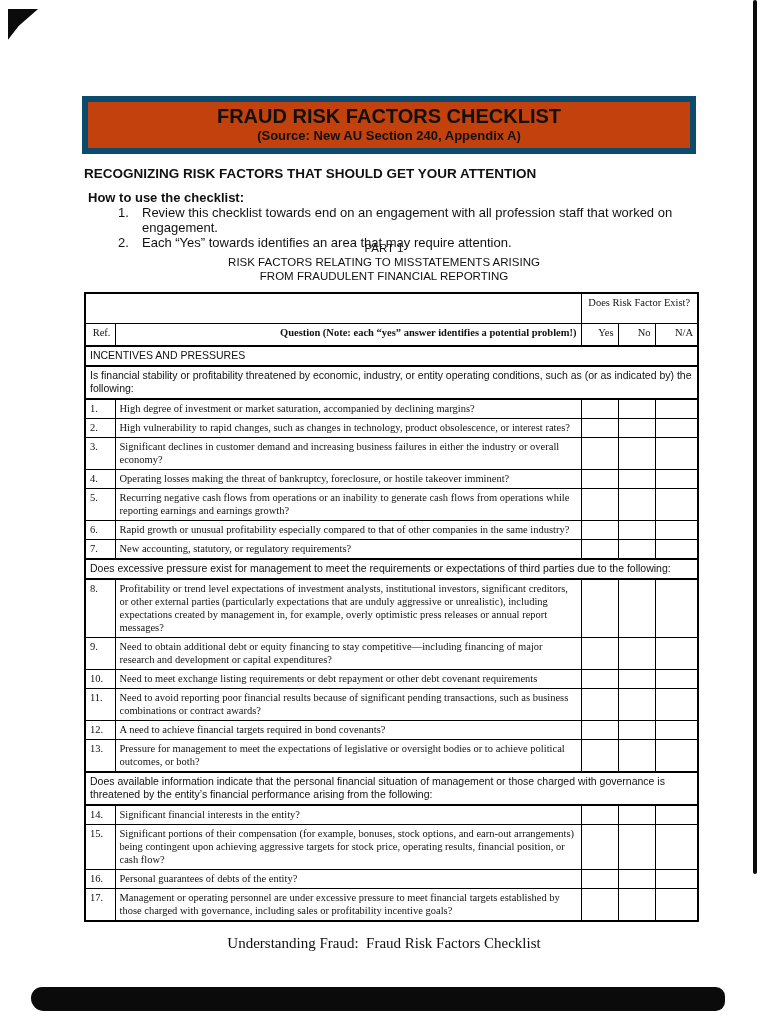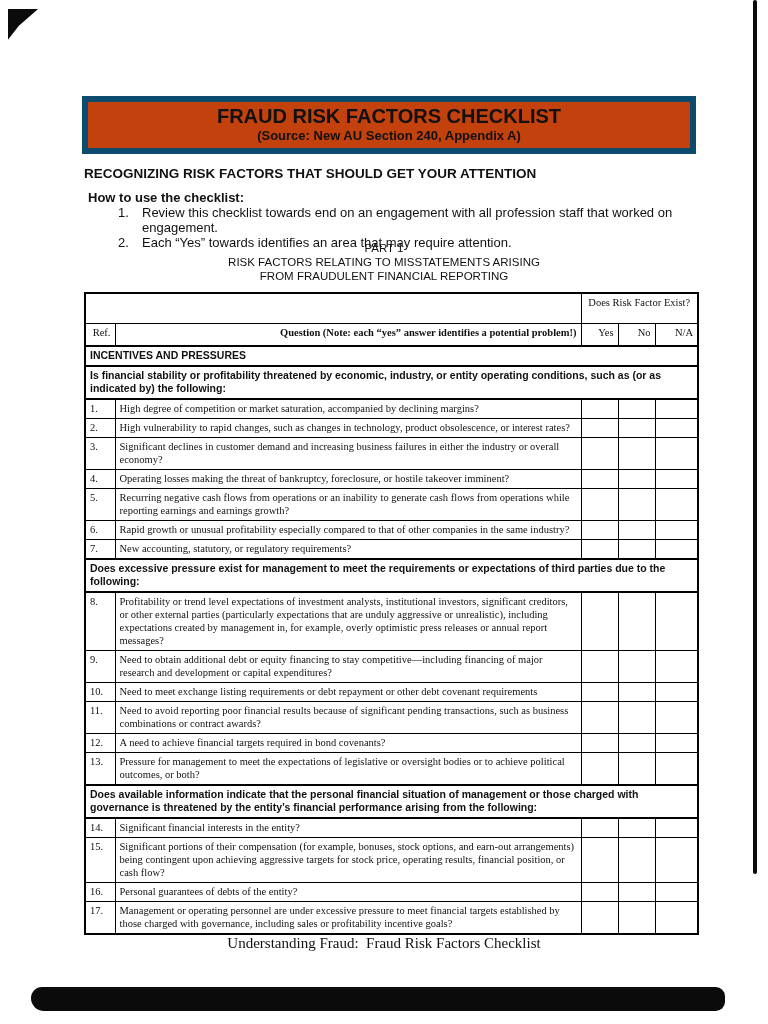--- a/index.html
+++ b/index.html
@@ -75,21 +75,21 @@
   .hdr-exist {
     text-align: center; height: 24px;
     padding-top: 3px;
   }
   .hdr-row2 td { text-align: right; font-weight: normal; height: 16px; padding-top: 4px; border-bottom: 2px solid #000; }
   .hdr-question { font-weight: bold !important; }
   .ref-cell { padding-left: 5px; }
   .question-cell { padding-left: 6px; padding-right: 6px; }
   .section-cell, .subsection-cell {
     font-family: "Liberation Sans", sans-serif !important;
-    font-weight: bold;
+    font-weight: normal;
     border-top: 2px solid #000 !important;
     border-bottom: 2px solid #000 !important;
     padding-left: 4px;
   }
   .answer-cell { }
   tr[data-name="question-row"] td { height: 12px; }
 
   
   .page-footer {
     position: absolute; left: 84px; top: 935px; width: 600px;
@@ -154,21 +154,21 @@
   </thead>
   <tbody data-name="checklist-table-body">
       <tr data-name="section-header-row">
         <td colspan="5" class="section-cell" data-name="section-title">INCENTIVES AND PRESSURES</td>
       </tr>
       <tr data-name="subsection-header-row">
         <td colspan="5" class="subsection-cell" data-name="subsection-title">Is financial stability or profitability threatened by economic, industry, or entity operating conditions, such as (or as indicated by) the following:</td>
       </tr>
       <tr data-name="question-row">
         <td class="ref-cell" data-name="ref-number">1.</td>
-        <td class="question-cell" data-name="question-text">High degree of competition or market saturation, accompanied by declining margins?</td>
+        <td class="question-cell" data-name="question-text">High degree of investment or market saturation, accompanied by declining margins?</td>
         <td class="answer-cell" data-name="yes-answer-cell"></td>
         <td class="answer-cell" data-name="no-answer-cell"></td>
         <td class="answer-cell" data-name="na-answer-cell"></td>
       </tr>
       <tr data-name="question-row">
         <td class="ref-cell" data-name="ref-number">2.</td>
         <td class="question-cell" data-name="question-text">High vulnerability to rapid changes, such as changes in technology, product obsolescence, or interest rates?</td>
         <td class="answer-cell" data-name="yes-answer-cell"></td>
         <td class="answer-cell" data-name="no-answer-cell"></td>
         <td class="answer-cell" data-name="na-answer-cell"></td>

